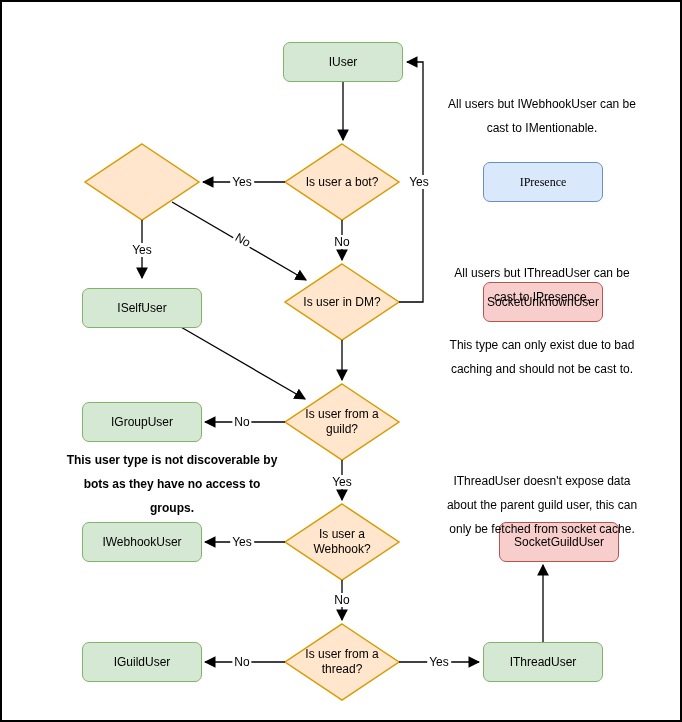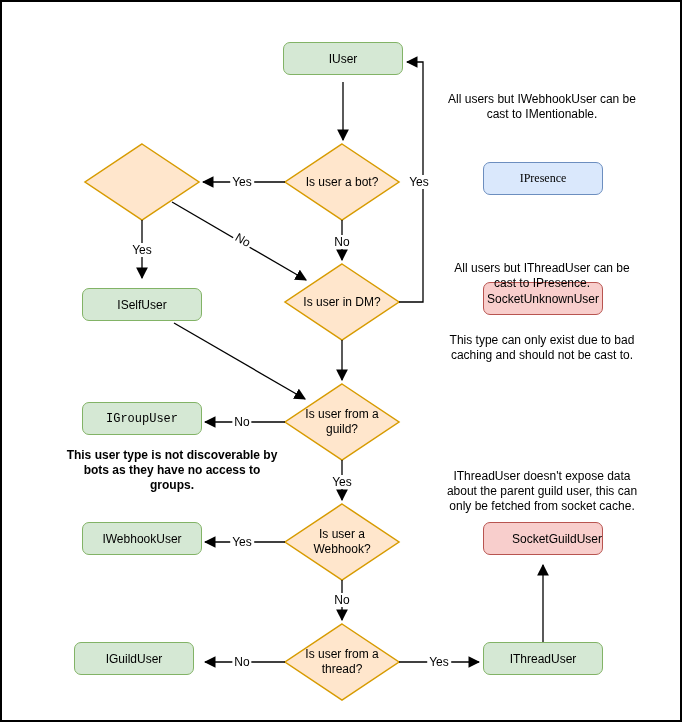--- a/index.html
+++ b/index.html
@@ -15,21 +15,21 @@
     overflow: hidden;
   }
   svg.layer {
     position: absolute;
     left: 0; top: 0;
     width: 682px; height: 722px;
   }
   .box {
     position: absolute;
     width: 120px;
-    height: 33px;
+    height: 40px;
     box-sizing: border-box;
     border-radius: 7px;
     display: flex;
     align-items: center;
     justify-content: center;
     font-size: 12px;
     text-align: center;
   }
   .green { background: #d5e8d4; border: 1px solid #82b366; }
   .blue  { background: #dae8fc; border: 1px solid #6c8ebf; }
@@ -51,21 +51,21 @@
     padding: 0 2px;
     font-size: 12px;
     line-height: 14px;
   }
   .elabel.rot { transform: translate(-50%, -50%) rotate(30deg); }
   .note {
     position: absolute;
     transform: translateX(-50%);
     text-align: center;
     font-size: 12px;
-    line-height: 15px;
+    line-height: 24px;
     white-space: pre-line;
   }
   polygon.diamond { fill: #ffe6cc; stroke: #d79b00; stroke-width: 1.5; }
   .edge { stroke: #000000; stroke-width: 1.3; fill: none; }
 </style>
 </head>
 <body>
 
 <div class="canvas">
 
@@ -105,30 +105,30 @@
     </div>
   <div class="box blue" style="left:481px; top:160px;font-family:Liberation Serif, serif;">
       <span>IPresence</span>
     </div>
   <div class="box red" style="left:481px; top:280px;">
       <span>SocketUnknownUser</span>
     </div>
   <div class="box green" style="left:80px;  top:286px;">
       <span>ISelfUser</span>
     </div>
-  <div class="box green" style="left:80px;  top:400px;font-family:Liberation Mono, monospace;">
+  <div class="box green" style="left:80px;  top:400px;">
       <span>IGroupUser</span>
     </div>
   <div class="box green" style="left:80px;  top:520px;">
       <span>IWebhookUser</span>
     </div>
-  <div class="box green" style="left:72px;  top:640px;">
+  <div class="box green" style="left:80px;  top:640px;">
       <span>IGuildUser</span>
     </div>
-  <div class="box red" style="left:481px; top:520px;justify-content:flex-end;">
+  <div class="box red" style="left:497px; top:520px;">
       <span>SocketGuildUser</span>
     </div>
   <div class="box green" style="left:481px; top:640px;">
       <span>IThreadUser</span>
     </div>
 
   <div class="dlabel" style="left:340px; top:180px;">Is user a bot?</div>
   <div class="dlabel" style="left:340px; top:300px;">Is user in DM?</div>
   <div class="dlabel" style="left:340px; top:420px;">Is user from a
 guild?</div>

